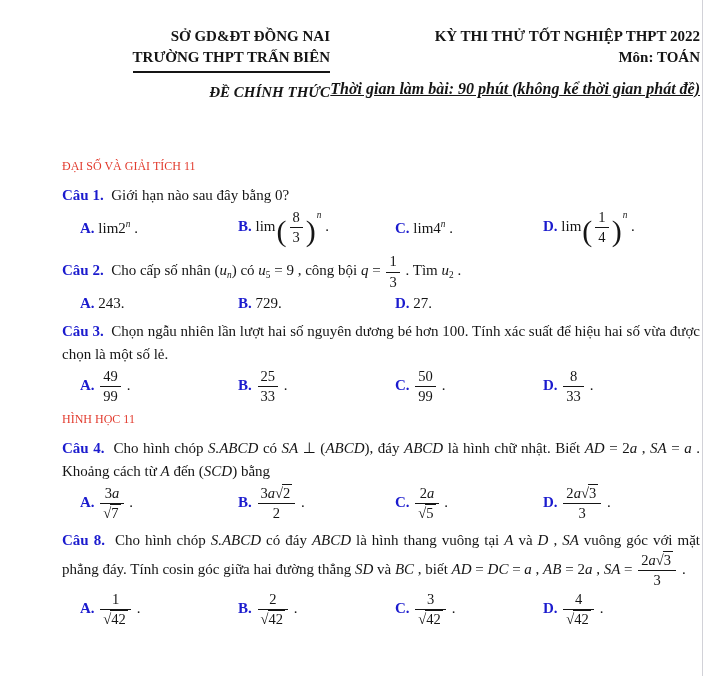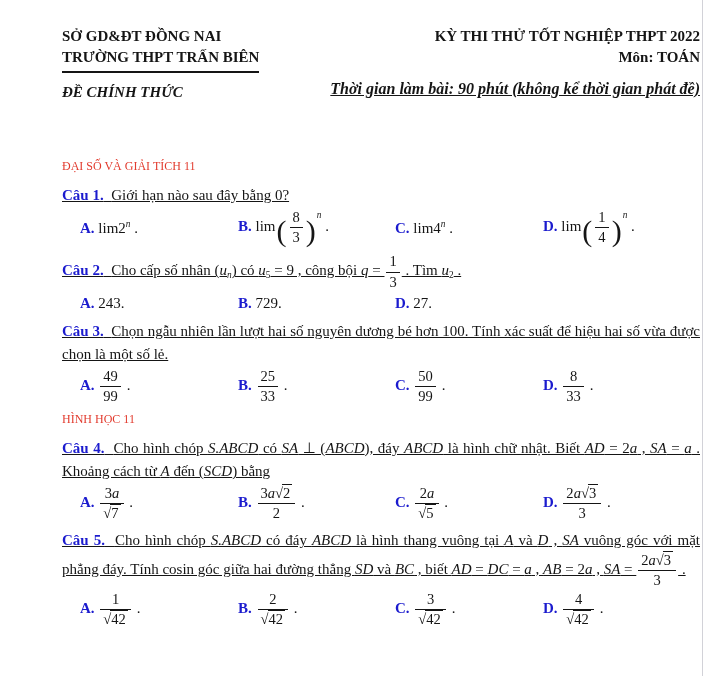--- a/index.html
+++ b/index.html
@@ -18,31 +18,31 @@
     font-family:"Liberation Serif", serif;
     font-size:15px;
     color:var(--ink);
   }
   .edge-line{
     position:absolute;top:0;left:702px;width:1px;height:100%;
     background:#d2d2d8;
   }
   
   .header{display:flex;font-weight:bold;}
-  .h-left{width:268px;text-align:left;line-height:1.42;}
+  .h-left{width:268px;text-align:right;line-height:1.42;}
   .h-right{flex:1;text-align:right;line-height:1.42;}
   .u-thick{display:inline-block;border-bottom:2px solid currentColor;padding-bottom:2px;}
   .h-row3{margin-top:9px;font-style:italic;}
   .h-right .h-row3{text-decoration:underline;font-size:16px;}
   
   .sec-title{color:var(--red);font-size:12px;line-height:1.2;margin:0 0 11px 0;}
   .section{margin-top:4px;}
   #sections .section:first-child{margin-top:56px;}
   .question{margin-bottom:7px;}
-  .stem{margin:0 0 2px 0;line-height:1.52;text-align:justify;text-decoration:underline;}
+  .stem{margin:0 0 2px 0;line-height:1.52;text-align:justify;}
   .qnum{color:var(--blue);font-weight:bold;}
   .olabel{color:var(--blue);font-weight:bold;}
   .options{
     display:grid;
     grid-template-columns:158px 157px 148px auto;
     align-items:center;
     margin:2px 0 4px 18px;
   }
   .option{white-space:nowrap;line-height:1.35;}
   
@@ -149,21 +149,21 @@
                   <span class="fn">2<i>a</i></span>
                   <span class="fd"><span class="sqrt"><span class="rad">√</span><span class="rb">5</span></span></span>
                 </span> .</span></span>
             <span class="option"><b class="olabel">D.</b> <span class="oval"><span class="frac">
                   <span class="fn">2<i>a</i><span class="sqrt"><span class="rad">√</span><span class="rb">3</span></span></span>
                   <span class="fd">3</span>
                 </span> .</span></span>
           </div>
         </div>
         <div class="question">
-          <p class="stem"><b class="qnum">Câu 5.</b>&nbsp;&nbsp;<span class="qtext">Cho hình chóp <i>S.ABCD</i> có đáy <i>ABCD</i> là hình thang vuông tại <i>A</i> và <i>D</i> , <i>SA</i> vuông góc với mặt phẳng đáy. Tính cosin góc giữa hai đường thẳng <i>SD</i> và <i>BC</i> , biết <i>AD</i> = <i>DC</i> = <i>a</i> , <i>AB</i> = 2<i>a</i> , <i>SA</i> = <span class="frac">
+          <p class="stem"><b class="qnum">Câu 8.</b>&nbsp;&nbsp;<span class="qtext">Cho hình chóp <i>S.ABCD</i> có đáy <i>ABCD</i> là hình thang vuông tại <i>A</i> và <i>D</i> , <i>SA</i> vuông góc với mặt phẳng đáy. Tính cosin góc giữa hai đường thẳng <i>SD</i> và <i>BC</i> , biết <i>AD</i> = <i>DC</i> = <i>a</i> , <i>AB</i> = 2<i>a</i> , <i>SA</i> = <span class="frac">
                 <span class="fn">2<i>a</i><span class="sqrt"><span class="rad">√</span><span class="rb">3</span></span></span>
                 <span class="fd">3</span>
               </span> .</span></p>
           <div class="options">
             <span class="option"><b class="olabel">A.</b> <span class="oval"><span class="frac">
                   <span class="fn">1</span>
                   <span class="fd"><span class="sqrt"><span class="rad">√</span><span class="rb">42</span></span></span>
                 </span> .</span></span>
             <span class="option"><b class="olabel">B.</b> <span class="oval"><span class="frac">
                   <span class="fn">2</span>

